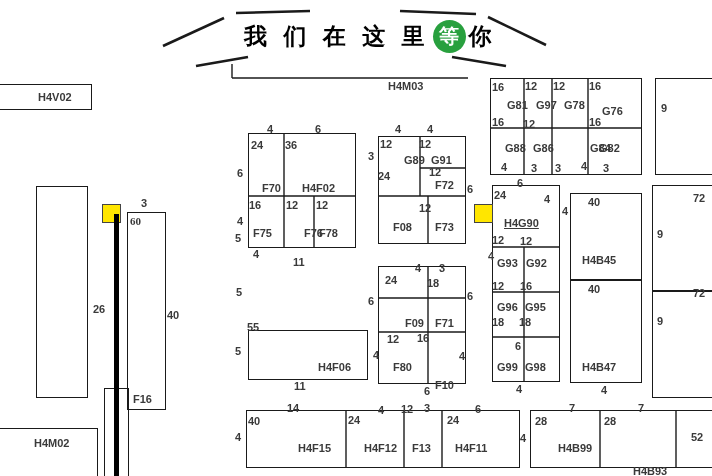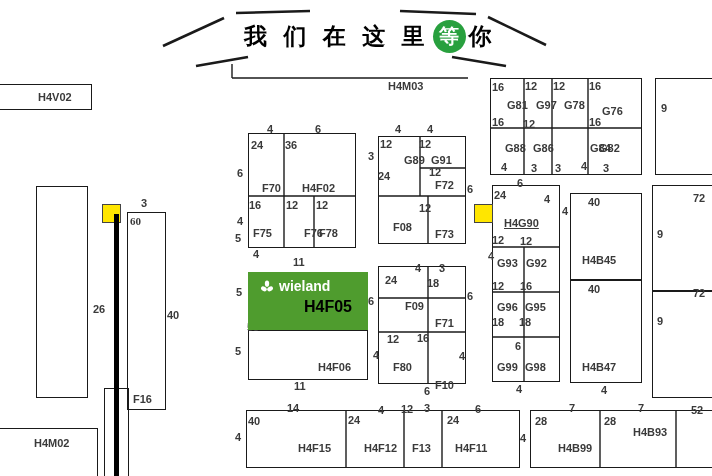--- a/index.html
+++ b/index.html
@@ -90,43 +90,43 @@
       <span class="blabel" style="left: 599px; top: 142px;">G82</span>
       <span class="blabel" style="left: 262px; top: 182px;">F70</span>
       <span class="blabel" style="left: 302px; top: 182px;">H4F02</span>
       <span class="blabel" style="left: 253px; top: 227px;">F75</span>
       <span class="blabel" style="left: 287px; top: 227px; margin-left: 17px;">F76</span>
       <span class="blabel" style="left: 319px; top: 227px;">F78</span>
       <span class="blabel" style="left: 392px; top: 154px; margin-left: 12px;">G89</span>
       <span class="blabel" style="left: 431px; top: 154px;">G91</span>
       <span class="blabel" style="left: 435px; top: 179px;">F72</span>
       <span class="blabel" style="left: 393px; top: 221px;">F08</span>
-      <span class="blabel" style="left: 435px; top: 228px;">F73</span>
+      <span class="blabel" style="left: 435px; top: 221px;">F73</span>
       <span class="blabel" style="left: 504px; top: 217px; text-decoration: underline;">H4G90</span>
       <span class="blabel" style="left: 497px; top: 257px;">G93</span>
       <span class="blabel" style="left: 526px; top: 257px;">G92</span>
       <span class="blabel" style="left: 582px; top: 254px;">H4B45</span>
       <span class="blabel" style="left: 497px; top: 301px;">G96</span>
       <span class="blabel" style="left: 525px; top: 301px;">G95</span>
-      <span class="blabel" style="left: 405px; top: 300px; text-align: center;">F09</span>
+      <span class="blabel" style="left: 405px; top: 317px; text-align: center;">F09</span>
       <span class="blabel" style="left: 435px; top: 317px;">F71</span>
       <span class="blabel" style="left: 393px; top: 361px;">F80</span>
       <span class="blabel" style="left: 435px; top: 379px;">F10</span>
       <span class="blabel" style="left: 497px; top: 361px;">G99</span>
       <span class="blabel" style="left: 525px; top: 361px;">G98</span>
       <span class="blabel" style="left: 582px; top: 361px;">H4B47</span>
       <span class="blabel" style="left: 318px; top: 361px;">H4F06</span>
       <span class="blabel" style="left: 133px; top: 393px;">F16</span>
       <span class="blabel" style="left: 34px; top: 437px;">H4M02</span>
       <span class="blabel" style="left: 298px; top: 442px;">H4F15</span>
       <span class="blabel" style="left: 364px; top: 442px;">H4F12</span>
       <span class="blabel" style="left: 412px; top: 442px;">F13</span>
       <span class="blabel" style="left: 455px; top: 442px;">H4F11</span>
       <span class="blabel" style="left: 558px; top: 442px;">H4B99</span>
-      <span class="blabel" style="left: 633px; top: 426px;">H4B93</span>
+      <span class="blabel" style="left: 633px; top: 465px;">H4B93</span>
       <span class="dlabel" style="left: 93px; top: 303px;">26</span>
       <span class="dlabel" style="left: 141px; top: 197px;">3</span>
       <span class="dlabel" style="left: 130px; top: 215px; font-family: Liberation Serif, serif;">60</span>
       <span class="dlabel" style="left: 167px; top: 309px;">40</span>
       <span class="dlabel" style="left: 267px; top: 123px;">4</span>
       <span class="dlabel" style="left: 315px; top: 123px;">6</span>
       <span class="dlabel" style="left: 251px; top: 139px;">24</span>
       <span class="dlabel" style="left: 285px; top: 139px;">36</span>
       <span class="dlabel" style="left: 237px; top: 167px;">6</span>
       <span class="dlabel" style="left: 249px; top: 199px;">16</span>
@@ -199,44 +199,29 @@
       <span class="dlabel" style="left: 515px; top: 340px;">6</span>
       <span class="dlabel" style="left: 516px; top: 383px;">4</span>
       <span class="dlabel" style="left: 588px; top: 196px;">40</span>
       <span class="dlabel" style="left: 562px; top: 205px;">4</span>
       <span class="dlabel" style="left: 588px; top: 283px;">40</span>
       <span class="dlabel" style="left: 601px; top: 384px;">4</span>
       <span class="dlabel" style="left: 569px; top: 402px;">7</span>
       <span class="dlabel" style="left: 638px; top: 402px;">7</span>
       <span class="dlabel" style="left: 535px; top: 415px;">28</span>
       <span class="dlabel" style="left: 604px; top: 415px;">28</span>
-      <span class="dlabel" style="left: 691px; top: 404px;">52</span>
+      <span class="dlabel" style="left: 691px; top: 431px;">52</span>
       <span class="dlabel" style="left: 520px; top: 432px;">4</span>
       <div class="marker" style="left: 102px; top: 204px; width: 19px; height: 19px;"></div>
       <div class="marker" style="left: 474px; top: 204px; width: 19px; height: 19px;"></div>
     </div>
 
   <div class="thickline" id="thickline" style="left: 114px; top: 214px; width: 5px; height: 262px;"></div>
 
   <div class="banner-text">
     <span>我 们 在 这 里</span>
     <span class="banner-circle">
         <span>等</span>
       </span>
     <span>你</span>
   </div>
 
-  <div class="wieland">
-    <div class="brand">
-      <span class="logo">
-        <svg viewBox="0 0 20 20" width="14" height="14" aria-hidden="true">
-          <g fill="#ffffff">
-            <ellipse cx="10" cy="5.2" rx="3.1" ry="4.4"></ellipse>
-            <ellipse cx="5.6" cy="12.6" rx="3.1" ry="4.4" transform="rotate(120 5.6 12.6)"></ellipse>
-            <ellipse cx="14.4" cy="12.6" rx="3.1" ry="4.4" transform="rotate(240 14.4 12.6)"></ellipse>
-          </g>
-        </svg>
-      </span>
-      <span>wieland</span>
-    </div>
-    <div class="code">H4F05</div>
-  </div>
 </div>
 
 </body></html>

